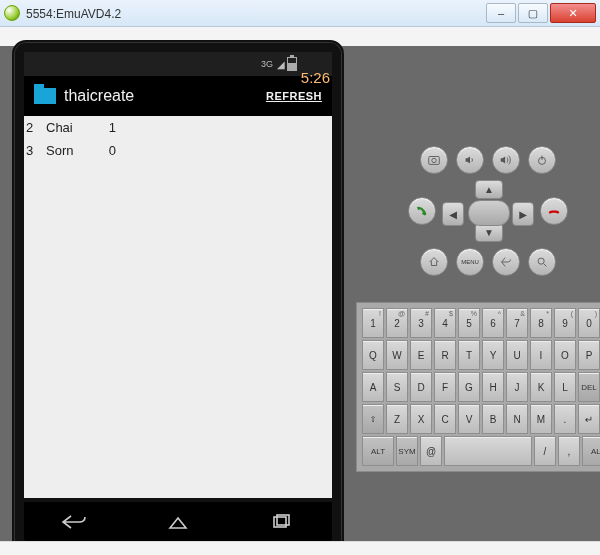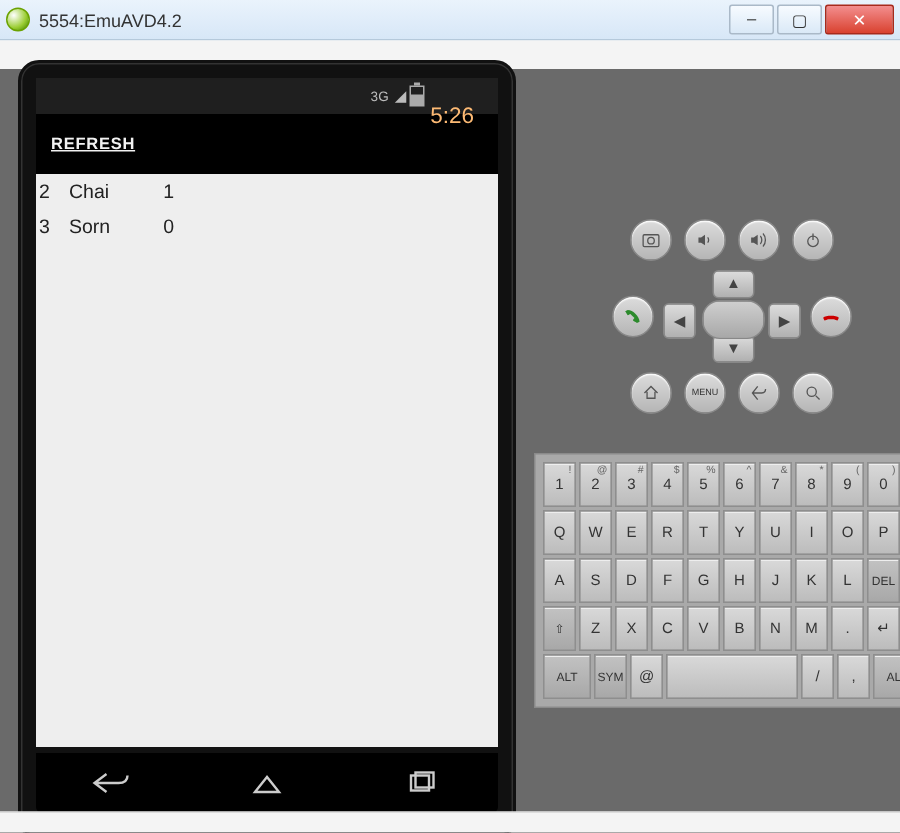--- a/index.html
+++ b/index.html
@@ -10,21 +10,21 @@
   .titlebar .appicon{width:14px;height:14px;border-radius:50%;background:radial-gradient(circle at 30% 30%,#fff,#9acd32 60%,#3b7d00);border:1px solid #6aa200;}
   .titlebar .ctrls{display:flex;gap:0;padding-right:4px;}
   .titlebar .btn{width:28px;height:18px;border:1px solid #aab9c8;border-radius:2px;display:flex;align-items:center;justify-content:center;font-size:11px;color:#333;background:linear-gradient(#f7fbff,#dae9f7);margin-left:2px;}
   .titlebar .btn.close{background:linear-gradient(#f38e8e,#d94230);border-color:#a72a1c;color:#fff;width:44px;}
   .menubar{height:20px;background:#f4f4f4;border-bottom:1px solid #e0e0e0;}
   
   .emu{position:absolute;top:46px;left:0;right:0;bottom:0;background:#6a6a6a;display:flex;}
   .leftpane{width:340px;display:flex;align-items:flex-start;justify-content:center;padding:0 12px;}
   .phone-shell{width:308px;height:500px;margin-top:-6px;background:#111;border-radius:14px;padding:10px 10px 6px;box-shadow:0 0 0 1px #333 inset;position:relative;border:2px solid #111;}
   .phone-screen{width:100%;height:446px;background:#eeeeee;position:relative;overflow:hidden;}
-  .statusbar{height:24px;background:#1f1f1f;color:#dcdcdc;display:flex;align-items:center;justify-content:flex-end;gap:4px;padding:0 16px;font-size:12px;}
+  .statusbar{height:24px;background:#1f1f1f;color:#dcdcdc;display:flex;align-items:center;justify-content:flex-end;gap:4px;padding:0 2px;font-size:12px;}
   .statusbar .sig{font-size:10px;letter-spacing:-2px;color:#bbb;}
   .statusbar .batt{width:8px;height:12px;border:1px solid #aaa;position:relative;}
   .statusbar .batt::after{content:"";position:absolute;top:-3px;left:2px;width:4px;height:2px;background:#aaa;}
   .statusbar .batt .fill{position:absolute;bottom:0;left:0;right:0;height:60%;background:#aaa;}
   .statusbar .clock{color:#fdba74;font-size:15px;margin-top:27px;}
   .actionbar{height:40px;background:#000;display:flex;align-items:center;justify-content:space-between;padding:0 10px;}
   .actionbar .brand{display:flex;align-items:center;gap:8px;}
   .actionbar .folder{width:22px;height:16px;background:#1aa5d8;position:relative;}
   .actionbar .folder::before{content:"";position:absolute;top:-4px;left:0;width:10px;height:4px;background:#1aa5d8;}
   .actionbar .title{color:#f2f2f2;font-size:16px;}
@@ -92,20 +92,24 @@
           <div class="statusbar">
             <span class="net" style="font-size:9px;color:#bbb;">3G</span>
             <span class="sig">◢</span>
             <span class="batt">
                 <span class="fill"></span>
               </span>
             <span class="clock">5:26</span>
           </div>
 
           <div class="actionbar">
+            <div class="brand">
+              <div class="folder"></div>
+              <span class="title">thaicreate</span>
+            </div>
             <span class="refresh">REFRESH</span>
           </div>
 
           <div class="list">
             <div class="row">
               <span class="c0">2</span>
               <span class="c1">Chai</span>
               <span class="c3">1</span>
             </div>
             <div class="row">

